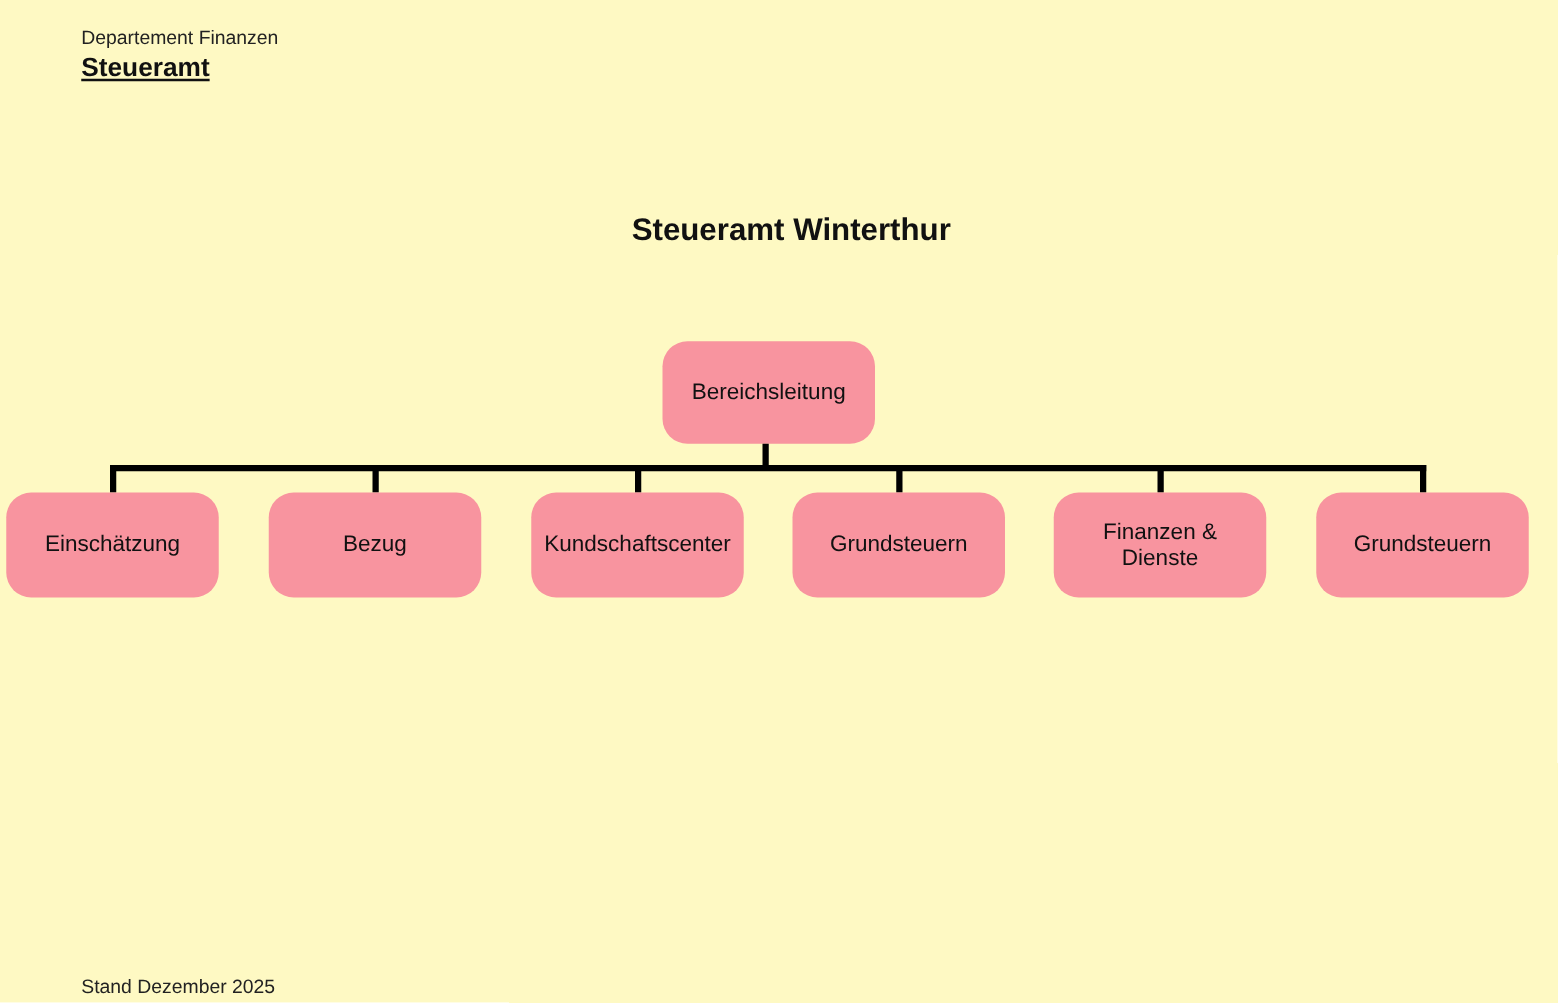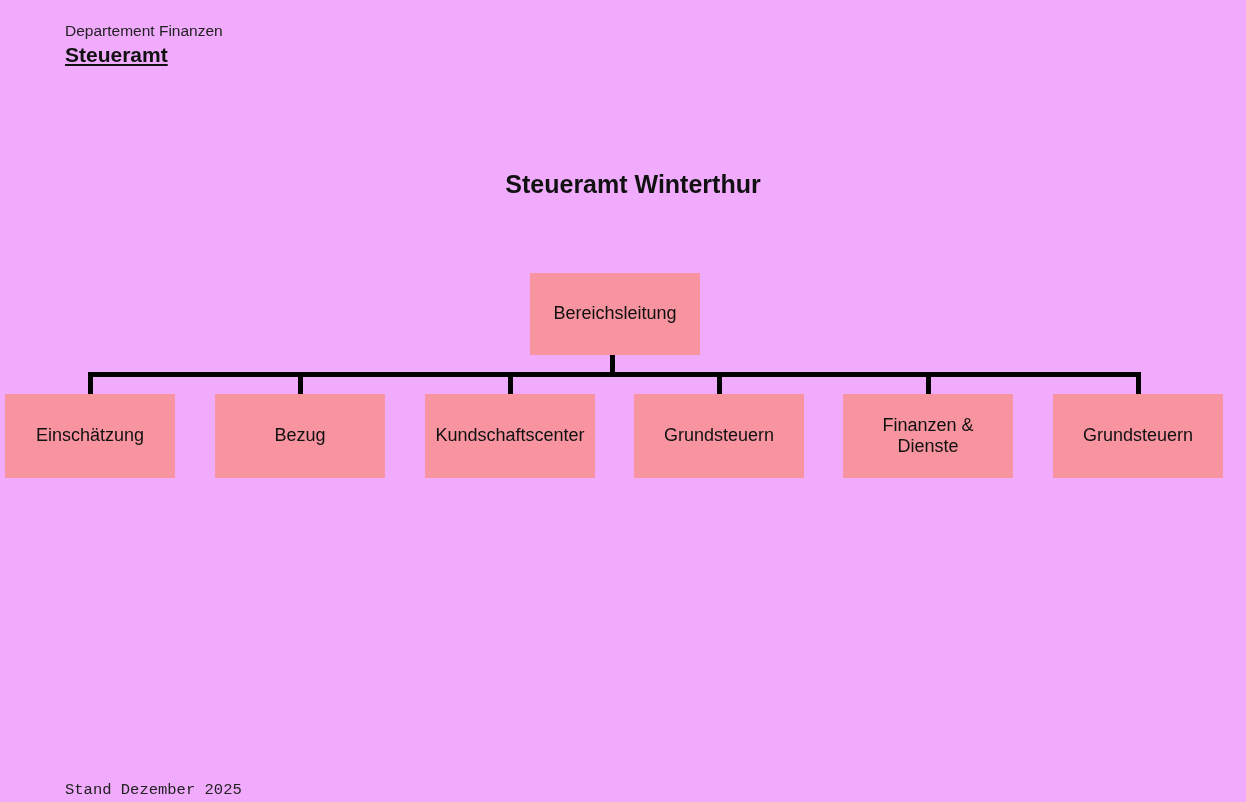--- a/index.html
+++ b/index.html
@@ -7,21 +7,21 @@
     --logo-red:#E30613;
     --line:#000000;
     --text:#1A1A1A;
   }
   *{margin:0;padding:0;box-sizing:border-box;}
   html,body{background:#ffffff;}
   body{font-family:"Liberation Sans","DejaVu Sans",sans-serif;color:var(--text);}
   .page{
     position:relative;
     width:1246px;height:802px;
-    background:#f0abfc;
+    background:#fef9c3;
     overflow:hidden;
   }
 
   
   .dept{
     position:absolute;left:65px;top:22px;
     font-size:15.5px;line-height:1.1;color:#222;
   }
   .office{
     position:absolute;left:65px;top:43px;
@@ -46,20 +46,21 @@
 
   
   .node{
     position:absolute;
     width:170px;
     background:var(--box-fill);
     display:flex;align-items:center;justify-content:center;
     text-align:center;
     font-size:18px;color:#111;
     line-height:1.18;
+    border-radius:20px;
   }
   .node .node-label{white-space:pre-line;}
   .node.root{left:530px;top:273px;height:82px;}
   .node.child{top:394px;height:84px;}
   .node.c0{left:5px;}
   .node.c1{left:215px;}
   .node.c2{left:425px;}
   .node.c3{left:634px;}
   .node.c4{left:843px;}
   .node.c5{left:1053px;}
@@ -71,21 +72,21 @@
   .conn.t0{left:88px;}
   .conn.t1{left:298px;}
   .conn.t2{left:508px;}
   .conn.t3{left:717px;}
   .conn.t4{left:926px;}
   .conn.t5{left:1136px;}
 
   
   .stand{
     position:absolute;left:65px;top:781px;
-    font-size:15.5px;color:#222;font-family:Liberation Mono, monospace;
+    font-size:15.5px;color:#222;
   }
 </style>
 </head>
 <body>
 
 <div class="page">
 
   <div class="dept">Departement Finanzen</div>
   <div class="office">Steueramt</div>
 

